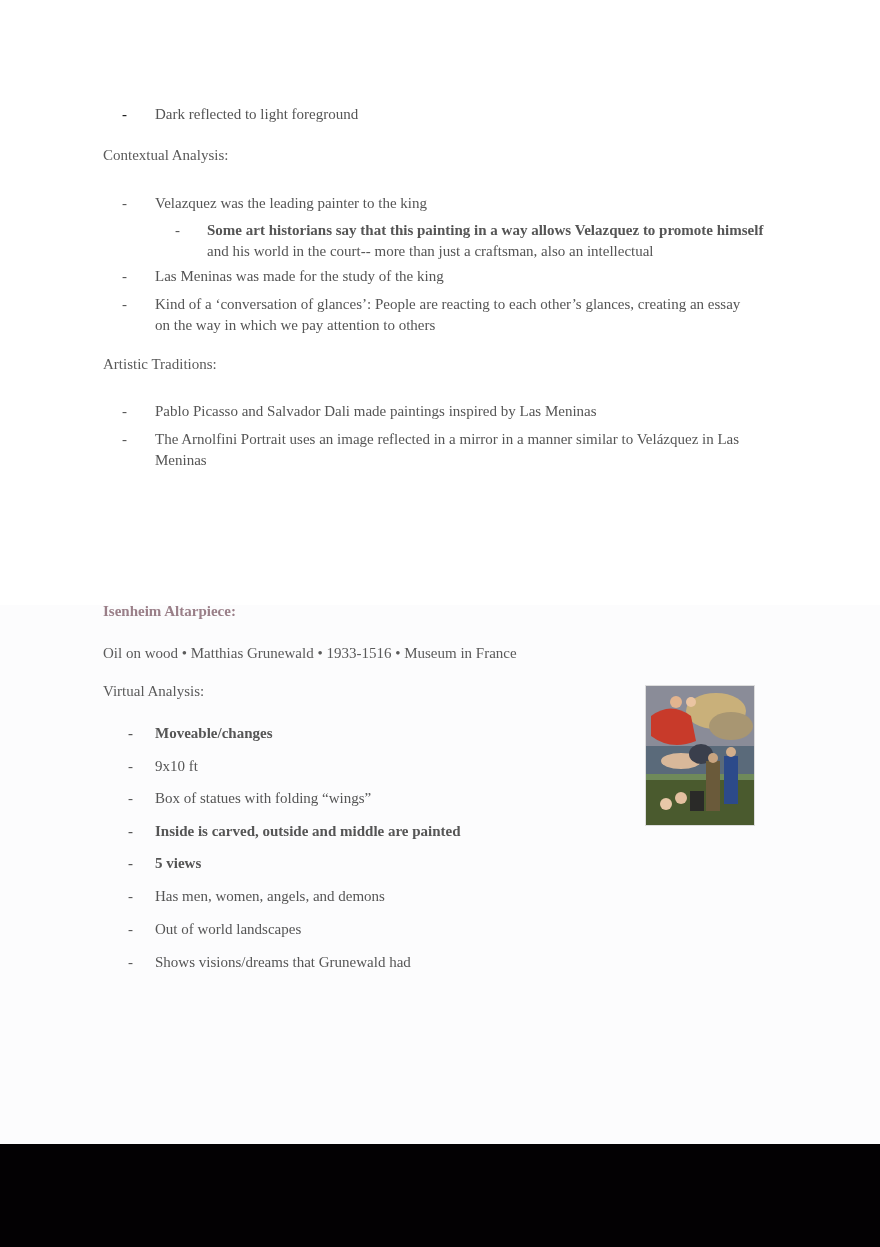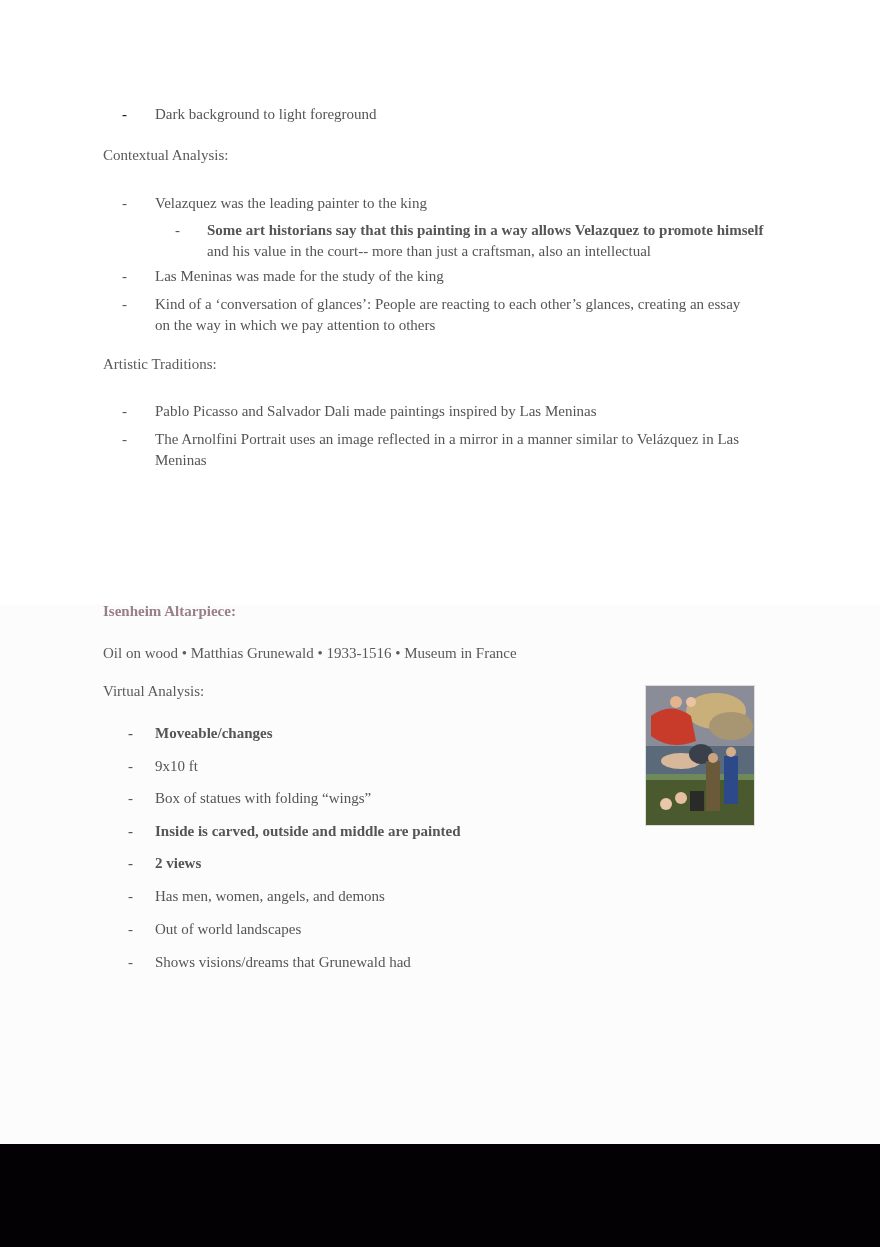--- a/index.html
+++ b/index.html
@@ -22,30 +22,30 @@
     overflow: hidden; border: 1px solid #ddd;
   }
 </style>
 </head>
 <body>
 
 <div class="page"></div>
 <div class="page-lower"></div>
 
 <span class="dash bold" style="left:122px; top:104px; color:#222;">-</span>
-<span class="line" style="left:155px; top:104px;">Dark background to light foreground</span>
+<span class="line" style="left:155px; top:104px;">Dark reflected to light foreground</span>
 
 <span class="line plain" style="left:103px; top:145px;">Contextual Analysis:</span>
 
 <span class="dash" style="left:122px; top:193px;">-</span>
 <span class="line" style="left:155px; top:193px;">Velazquez was the leading painter to the king</span>
 
 <span class="dash" style="left:175px; top:220px;">-</span>
 <span class="line" style="left:207px; top:220px;font-weight:bold;">Some art historians say that this painting in a way allows Velazquez to promote himself</span>
-<span class="line" style="left:207px; top:241px;">and his value in the court-- more than just a craftsman, also an intellectual</span>
+<span class="line" style="left:207px; top:241px;">and his world in the court-- more than just a craftsman, also an intellectual</span>
 
 <span class="dash" style="left:122px; top:266px;">-</span>
 <span class="line" style="left:155px; top:266px;">Las Meninas was made for the study of the king</span>
 
 <span class="dash" style="left:122px; top:294px;">-</span>
 <span class="line" style="left:155px; top:294px;text-align:right;">Kind of a ‘conversation of glances’: People are reacting to each other’s glances, creating an essay</span>
 <span class="line" style="left:155px; top:315px;">on the way in which we pay attention to others</span>
 
 <span class="line plain" style="left:103px; top:354px;">Artistic Traditions:</span>
 
@@ -66,21 +66,21 @@
 <span class="dash" style="left:128px; top:756px;">-</span>
 <span class="line" style="left:155px; top:756px;">9x10 ft</span>
 
 <span class="dash" style="left:128px; top:788px;">-</span>
 <span class="line" style="left:155px; top:788px;">Box of statues with folding “wings”</span>
 
 <span class="dash bold" style="left:128px; top:821px;">-</span>
 <span class="line bold" style="left:155px; top:821px;">Inside is carved, outside and middle are painted</span>
 
 <span class="dash bold" style="left:128px; top:853px;">-</span>
-<span class="line bold" style="left:155px; top:853px;">2 views</span>
+<span class="line bold" style="left:155px; top:853px;">5 views</span>
 
 <span class="dash" style="left:128px; top:886px;">-</span>
 <span class="line" style="left:155px; top:886px;">Has men, women, angels, and demons</span>
 
 <span class="dash" style="left:128px; top:919px;">-</span>
 <span class="line" style="left:155px; top:919px;">Out of world landscapes</span>
 
 <span class="dash" style="left:128px; top:952px;">-</span>
 <span class="line" style="left:155px; top:952px;text-align:right;">Shows visions/dreams that Grunewald had</span>
 

